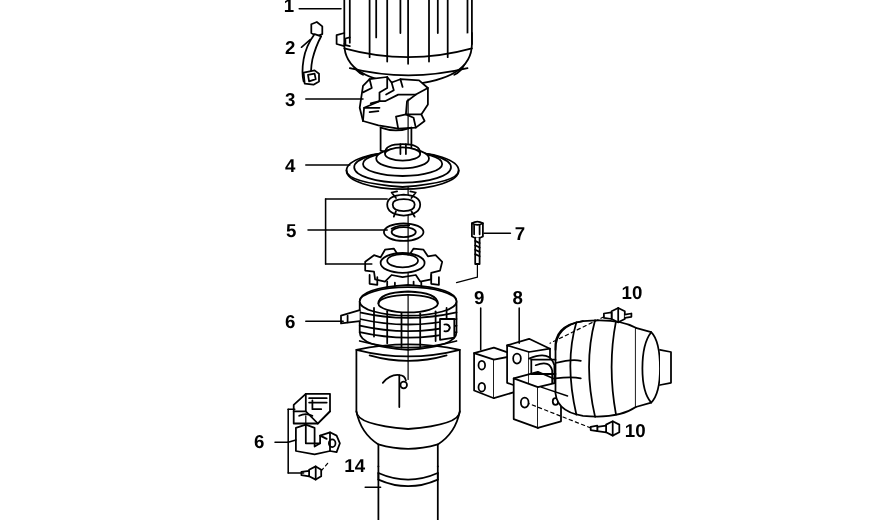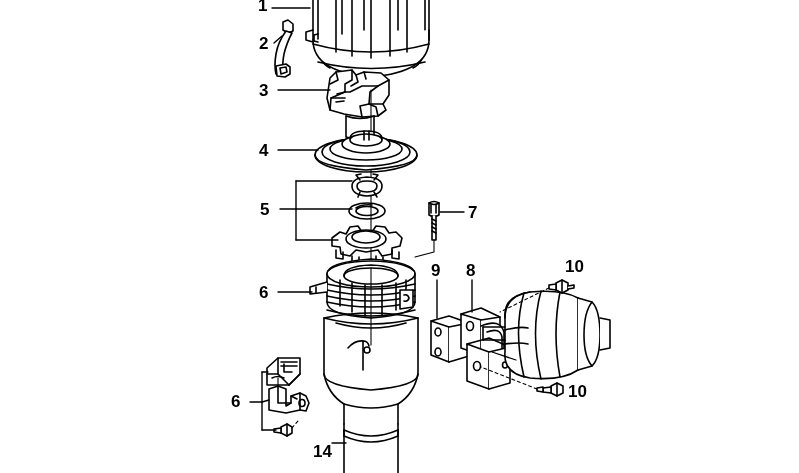--- a/index.html
+++ b/index.html
@@ -289,15 +289,15 @@
   <div class="callout" style="left:259px;top:82px;">3</div>
   <div class="callout" style="left:259px;top:142px;">4</div>
   <div class="callout" style="left:260px;top:201px;">5</div>
   <div class="callout" style="left:259px;top:284px;">6</div>
   <div class="callout" style="left:468px;top:204px;">7</div>
   <div class="callout" style="left:466px;top:262px;">8</div>
   <div class="callout" style="left:431px;top:262px;">9</div>
   <div class="callout" style="left:565px;top:258px;">10</div>
   <div class="callout" style="left:568px;top:383px;">10</div>
   <div class="callout" style="left:231px;top:393px;">6</div>
-  <div class="callout" style="left:313px;top:443px;">14</div>
+  <div class="callout" style="left:313px;top:415px;">14</div>
 
 </div>
 
 </body></html>

